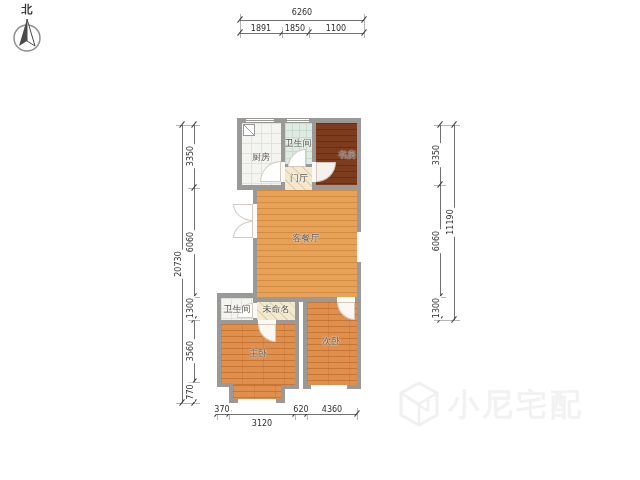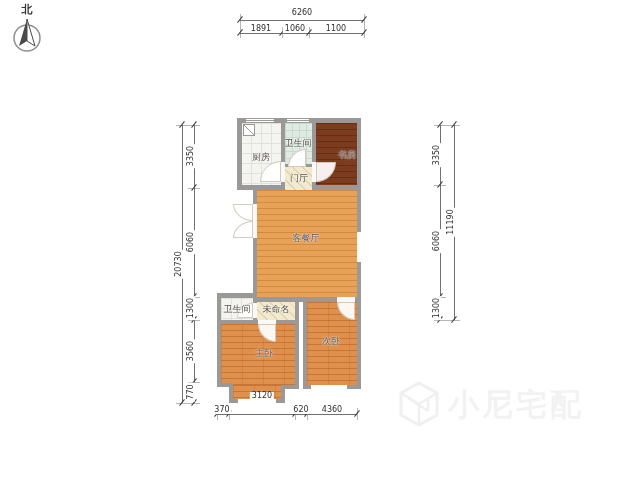--- a/index.html
+++ b/index.html
@@ -143,38 +143,38 @@
   <div class="gap" style="left:258px;top:320px;width:18px;height:4px"></div>
   <div class="arc" style="left:258px;top:324px;width:18px;height:18px;border-radius:0 0 0 100%"></div>
 
   <div class="rl" style="left:261px;top:157px">厨房</div>
   <div class="rl" style="left:298px;top:143px">卫生间</div>
   <div class="rl" style="left:347px;top:155px">书房</div>
   <div class="rl" style="left:299px;top:178px">门厅</div>
   <div class="rl" style="left:306px;top:238px">客餐厅</div>
   <div class="rl" style="left:237px;top:309px">卫生间</div>
   <div class="rl" style="left:276px;top:309px">未命名</div>
-  <div class="rl" style="left:264px;top:353px">主卧</div>
+  <div class="rl" style="left:258px;top:353px">主卧</div>
   <div class="rl" style="left:331px;top:341px">次卧</div>
 
   <div class="extv" style="left:240px;top:14px;height:24px"></div>
   <div class="extv" style="left:282px;top:27px;height:11px"></div>
   <div class="extv" style="left:309px;top:27px;height:11px"></div>
   <div class="extv" style="left:364px;top:14px;height:24px"></div>
   <div class="lineh" style="left:240px;top:20px;width:124px"></div>
   <div class="lineh" style="left:240px;top:33px;width:124px"></div>
   <div class="tick" style="left:240px;top:20px"></div>
   <div class="tick" style="left:364px;top:20px"></div>
   <div class="tick" style="left:240px;top:33px"></div>
   <div class="tick" style="left:282px;top:33px"></div>
   <div class="tick" style="left:309px;top:33px"></div>
   <div class="tick" style="left:364px;top:33px"></div>
   <div class="dlh" style="left:302px;top:13px">6260</div>
   <div class="dlh" style="left:261px;top:29px">1891</div>
-  <div class="dlh" style="left:295px;top:29px">1060</div>
+  <div class="dlh" style="left:295px;top:29px">1850</div>
   <div class="dlh" style="left:336px;top:29px">1100</div>
 
   <div class="exth" style="left:176px;top:125px;width:24px"></div>
   <div class="exth" style="left:188px;top:188px;width:12px"></div>
   <div class="exth" style="left:188px;top:297px;width:12px"></div>
   <div class="exth" style="left:188px;top:320px;width:12px"></div>
   <div class="exth" style="left:188px;top:382px;width:12px"></div>
   <div class="exth" style="left:176px;top:403px;width:24px"></div>
   <div class="linev" style="left:182px;top:125px;height:278px"></div>
   <div class="linev" style="left:194px;top:125px;height:278px"></div>
@@ -215,21 +215,21 @@
   <div class="extv" style="left:295px;top:408px;height:12px"></div>
   <div class="extv" style="left:307px;top:408px;height:12px"></div>
   <div class="extv" style="left:357px;top:408px;height:12px"></div>
   <div class="lineh" style="left:217px;top:414px;width:140px"></div>
   <div class="tick" style="left:217px;top:414px"></div>
   <div class="tick" style="left:229px;top:414px"></div>
   <div class="tick" style="left:295px;top:414px"></div>
   <div class="tick" style="left:307px;top:414px"></div>
   <div class="tick" style="left:357px;top:414px"></div>
   <div class="dlh" style="left:222px;top:410px">370</div>
-  <div class="dlh" style="left:262px;top:396px">3120</div>
+  <div class="dlh" style="left:262px;top:424px">3120</div>
   <div class="dlh" style="left:301px;top:410px">620</div>
   <div class="dlh" style="left:332px;top:410px">4360</div>
 
   <div class="wm">
     <svg width="42" height="46" viewBox="0 0 42 46">
       <polygon points="21,2 39,12 39,34 21,44 3,34 3,12" fill="none" stroke="#f0f0f0" stroke-width="3"></polygon>
       <path d="M21,23 L3,12 M21,23 L39,12 M21,23 L21,44 M10,17 L30,30 M30,30 L30,17" fill="none" stroke="#f0f0f0" stroke-width="2.5"></path>
     </svg>
     <div class="wm-text">小尼宅配</div>
   </div>

